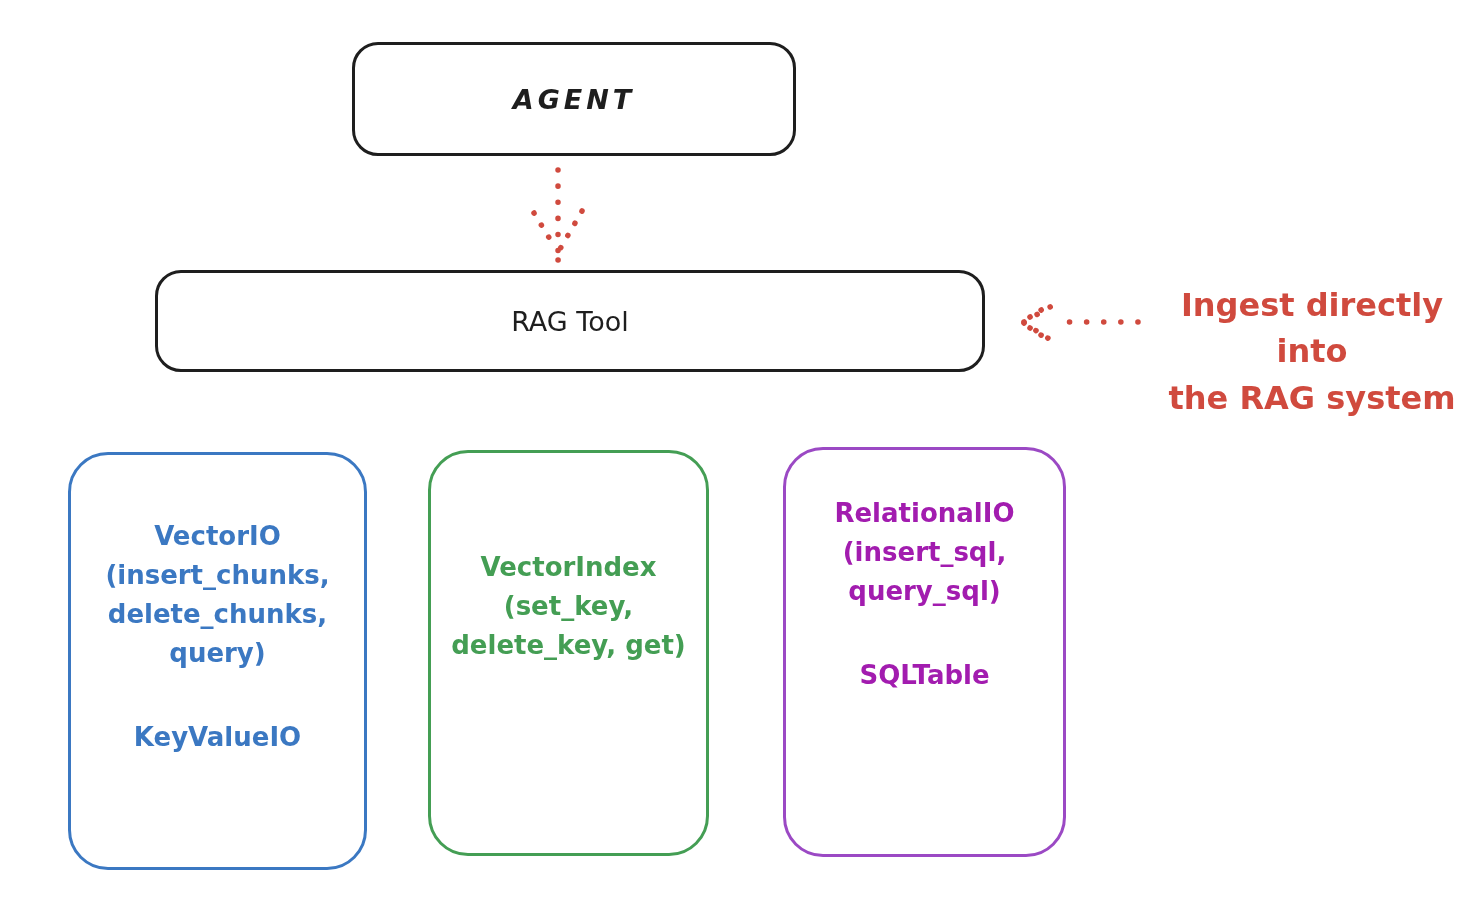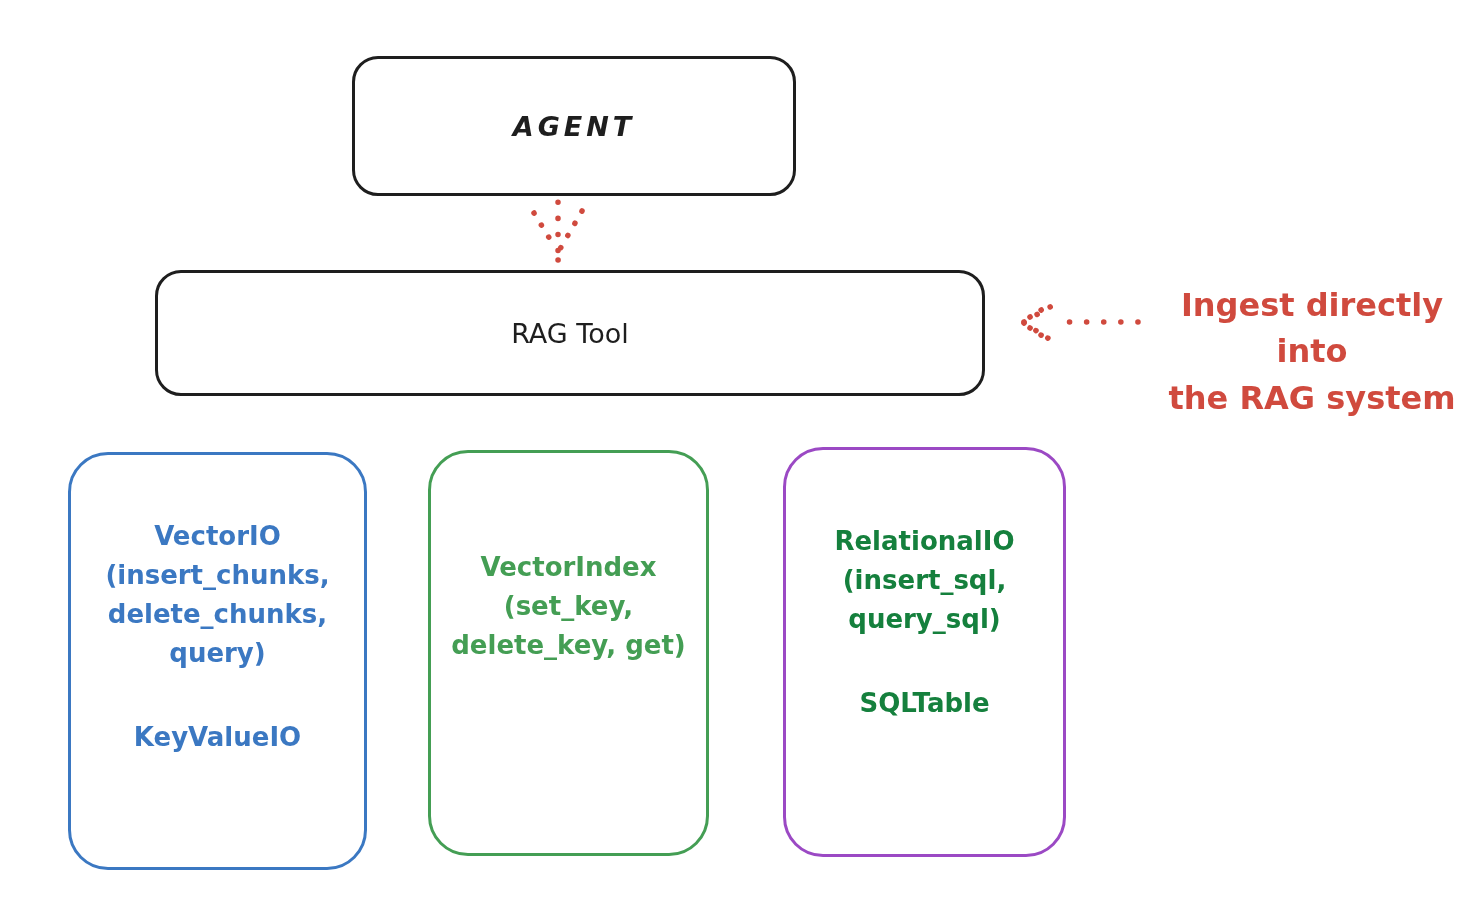--- a/index.html
+++ b/index.html
@@ -22,32 +22,32 @@
     align-items: center;
     justify-content: center;
     box-sizing: border-box;
   }
   .box-black {
     border: 3.5px solid #1e1e1e;
     border-radius: 26px;
     color: #1e1e1e;
   }
   .agent-box {
-    left: 352px; top: 56px;
-    width: 444px; height: 140px;
+    left: 352px; top: 42px;
+    width: 444px; height: 114px;
   }
   .agent-box .label {
     font-size: 27px;
     font-weight: 700;
     letter-spacing: 4px;
     font-style: italic;
   }
   .rag-box {
     left: 155px; top: 270px;
-    width: 830px; height: 126px;
+    width: 830px; height: 102px;
   }
   .rag-box .label {
     font-size: 27px;
     font-weight: 500;
   }
   .io-box {
     border-radius: 40px;
     border: 3.5px solid;
     flex-direction: column;
     justify-content: flex-start;
@@ -73,22 +73,22 @@
     left: 428px; top: 450px;
     width: 281px; height: 406px;
     border-color: #449e54;
     color: #449e54;
     padding-top: 95px;
   }
   .relational-box {
     left: 783px; top: 447px;
     width: 283px; height: 410px;
     border-color: #9b49c4;
-    color: #15803d;
-    padding-top: 72px;
+    color: #a21caf;
+    padding-top: 44px;
   }
   .annotation {
     position: absolute;
     left: 1140px; top: 282px;
     width: 344px;
     text-align: center;
     color: #d04a3e;
     font-size: 32px;
     font-weight: 700;
     line-height: 1.45;

